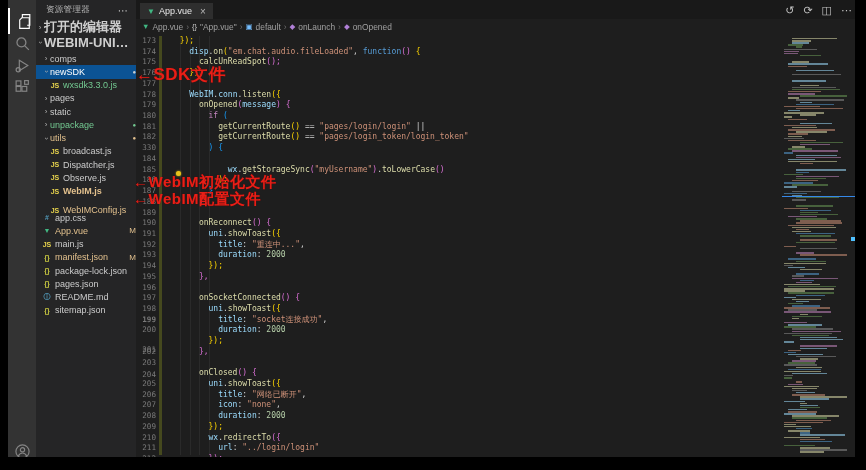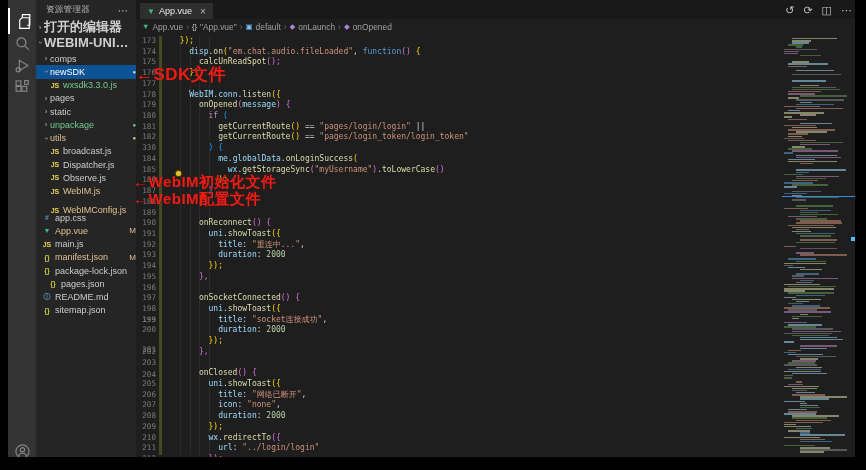--- a/index.html
+++ b/index.html
@@ -153,21 +153,21 @@
         <div class="sb-row" style="top: 157.5px; padding-left: 14px;">
           <span class="fic" style="color: rgb(232, 212, 77);">JS</span>
           <span class="lbl">Dispatcher.js</span>
         </div>
         <div class="sb-row" style="top: 170.75px; padding-left: 14px;">
           <span class="fic" style="color: rgb(232, 212, 77);">JS</span>
           <span class="lbl">Observe.js</span>
         </div>
         <div class="sb-row" style="top: 184px; padding-left: 14px;">
           <span class="fic" style="color: rgb(232, 212, 77);">JS</span>
-          <span class="lbl" style="color: rgb(226, 192, 141);">WebIM.js</span>
+          <span class="lbl" style="color: rgb(226, 192, 141); font-weight: bold;">WebIM.js</span>
           <span class="badge" style="color: rgb(226, 192, 141);">M</span>
         </div>
         <div class="sb-row" style="top: 203px; padding-left: 14px;">
           <span class="fic" style="color: rgb(232, 212, 77);">JS</span>
           <span class="lbl" style="color: rgb(226, 192, 141);">WebIMConfig.js</span>
           <span class="badge" style="color: rgb(226, 192, 141);">M</span>
         </div>
         <div class="sb-row" style="top: 210.5px; padding-left: 6px;">
           <span class="fic" style="color: rgb(81, 154, 186);">#</span>
           <span class="lbl">app.css</span>
@@ -183,21 +183,21 @@
         </div>
         <div class="sb-row" style="top: 250.25px; padding-left: 6px;">
           <span class="fic" style="color: rgb(203, 203, 65);">{}</span>
           <span class="lbl" style="color: rgb(226, 192, 141);">manifest.json</span>
           <span class="badge" style="color: rgb(226, 192, 141);">M</span>
         </div>
         <div class="sb-row" style="top: 263.5px; padding-left: 6px;">
           <span class="fic" style="color: rgb(203, 203, 65);">{}</span>
           <span class="lbl">package-lock.json</span>
         </div>
-        <div class="sb-row" style="top: 276.75px; padding-left: 12px;">
+        <div class="sb-row" style="top: 276.75px; padding-left: 6px;">
           <span class="fic" style="color: rgb(203, 203, 65);">{}</span>
           <span class="lbl">pages.json</span>
         </div>
         <div class="sb-row" style="top: 290px; padding-left: 6px;">
           <span class="fic" style="color: rgb(81, 154, 186);">ⓘ</span>
           <span class="lbl">README.md</span>
         </div>
         <div class="sb-row" style="top: 303.25px; padding-left: 6px;">
           <span class="fic" style="color: rgb(203, 203, 65);">{}</span>
           <span class="lbl">sitemap.json</span>
@@ -257,21 +257,20 @@
         <div class="cl" style="top: 66.32px;"><span class="pun">      </span><span class="fn">onOpened</span><span class="br2">(</span><span class="var">message</span><span class="br2">)</span><span class="br2"> {</span></div>
         <div class="ln" style="top: 77.04px;">180</div>
         <div class="cl" style="top: 77.04px;"><span class="pun">        </span><span class="kw">if</span><span class="br3"> (</span></div>
         <div class="ln" style="top: 87.76px;">181</div>
         <div class="cl" style="top: 87.76px;"><span class="pun">          </span><span class="fn">getCurrentRoute</span><span class="br1">()</span><span class="pun"> == </span><span class="str">"pages/login/login"</span><span class="pun"> ||</span></div>
         <div class="ln" style="top: 98.48px;">182</div>
         <div class="cl" style="top: 98.48px;"><span class="pun">          </span><span class="fn">getCurrentRoute</span><span class="br1">()</span><span class="pun"> == </span><span class="str">"pages/login_token/login_token"</span></div>
         <div class="ln" style="top: 109.2px;">330</div>
         <div class="cl" style="top: 109.2px;"><span class="pun">        </span><span class="br3">) {</span></div>
         <div class="ln" style="top: 119.92px;">184</div>
-        <div class="cl" style="top: 119.92px;"><span class="pun">          </span><span class="var">me</span><span class="pun">.</span><span class="var">globalData</span><span class="pun">.</span><span class="fn">onLoginSuccess</span><span class="br1">(</span></div>
         <div class="ln" style="top: 130.64px;">185</div>
         <div class="cl" style="top: 130.64px;"><span class="pun">            </span><span class="var">wx</span><span class="pun">.</span><span class="fn">getStorageSync</span><span class="br2">(</span><span class="str">"myUsername"</span><span class="br2">)</span><span class="pun">.</span><span class="fn">toLowerCase</span><span class="br2">()</span></div>
         <div class="ln" style="top: 141.36px;">186</div>
         <div class="cl" style="top: 141.36px;"><span class="pun">          </span><span class="br1">);</span></div>
         <div class="ln" style="top: 152.08px;">187</div>
         <div class="cl" style="top: 152.08px;"><span class="pun">        </span><span class="br3">}</span></div>
         <div class="ln" style="top: 162.8px;">188</div>
         <div class="cl" style="top: 162.8px;"><span class="pun">      </span><span class="br2">},</span></div>
         <div class="ln" style="top: 173.52px;">189</div>
         <div class="cl" style="top: 173.52px;"></div>

